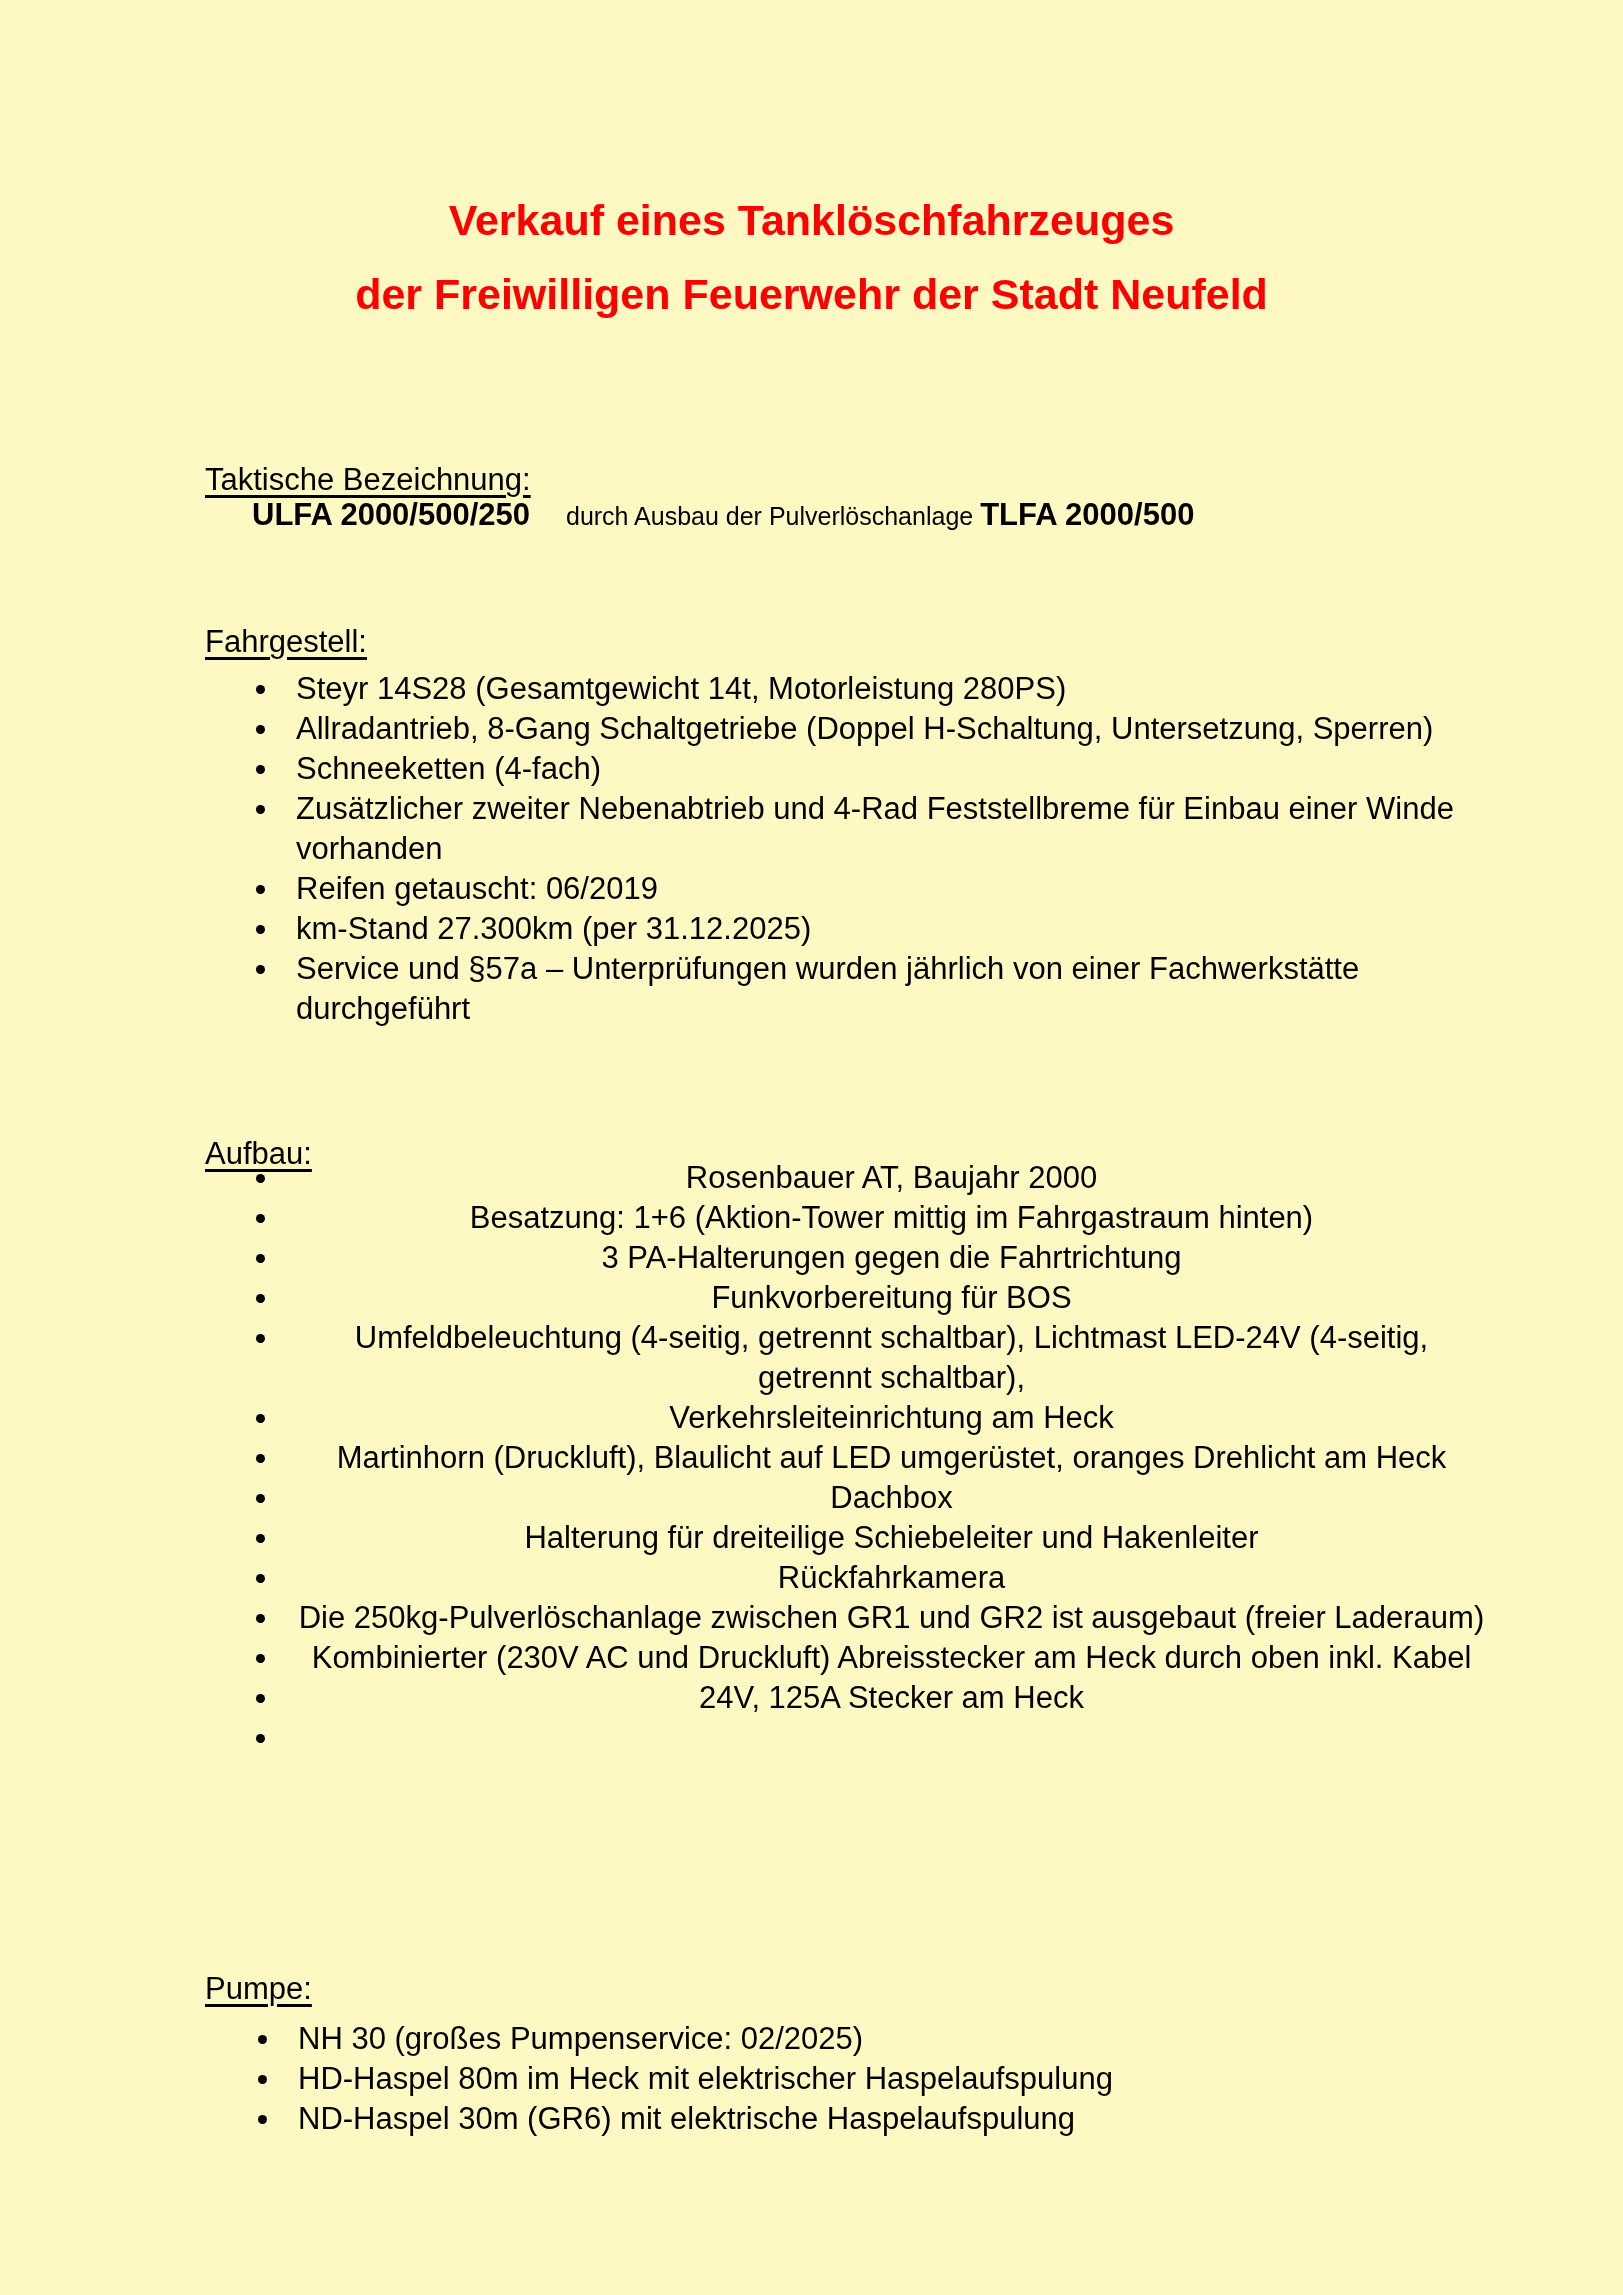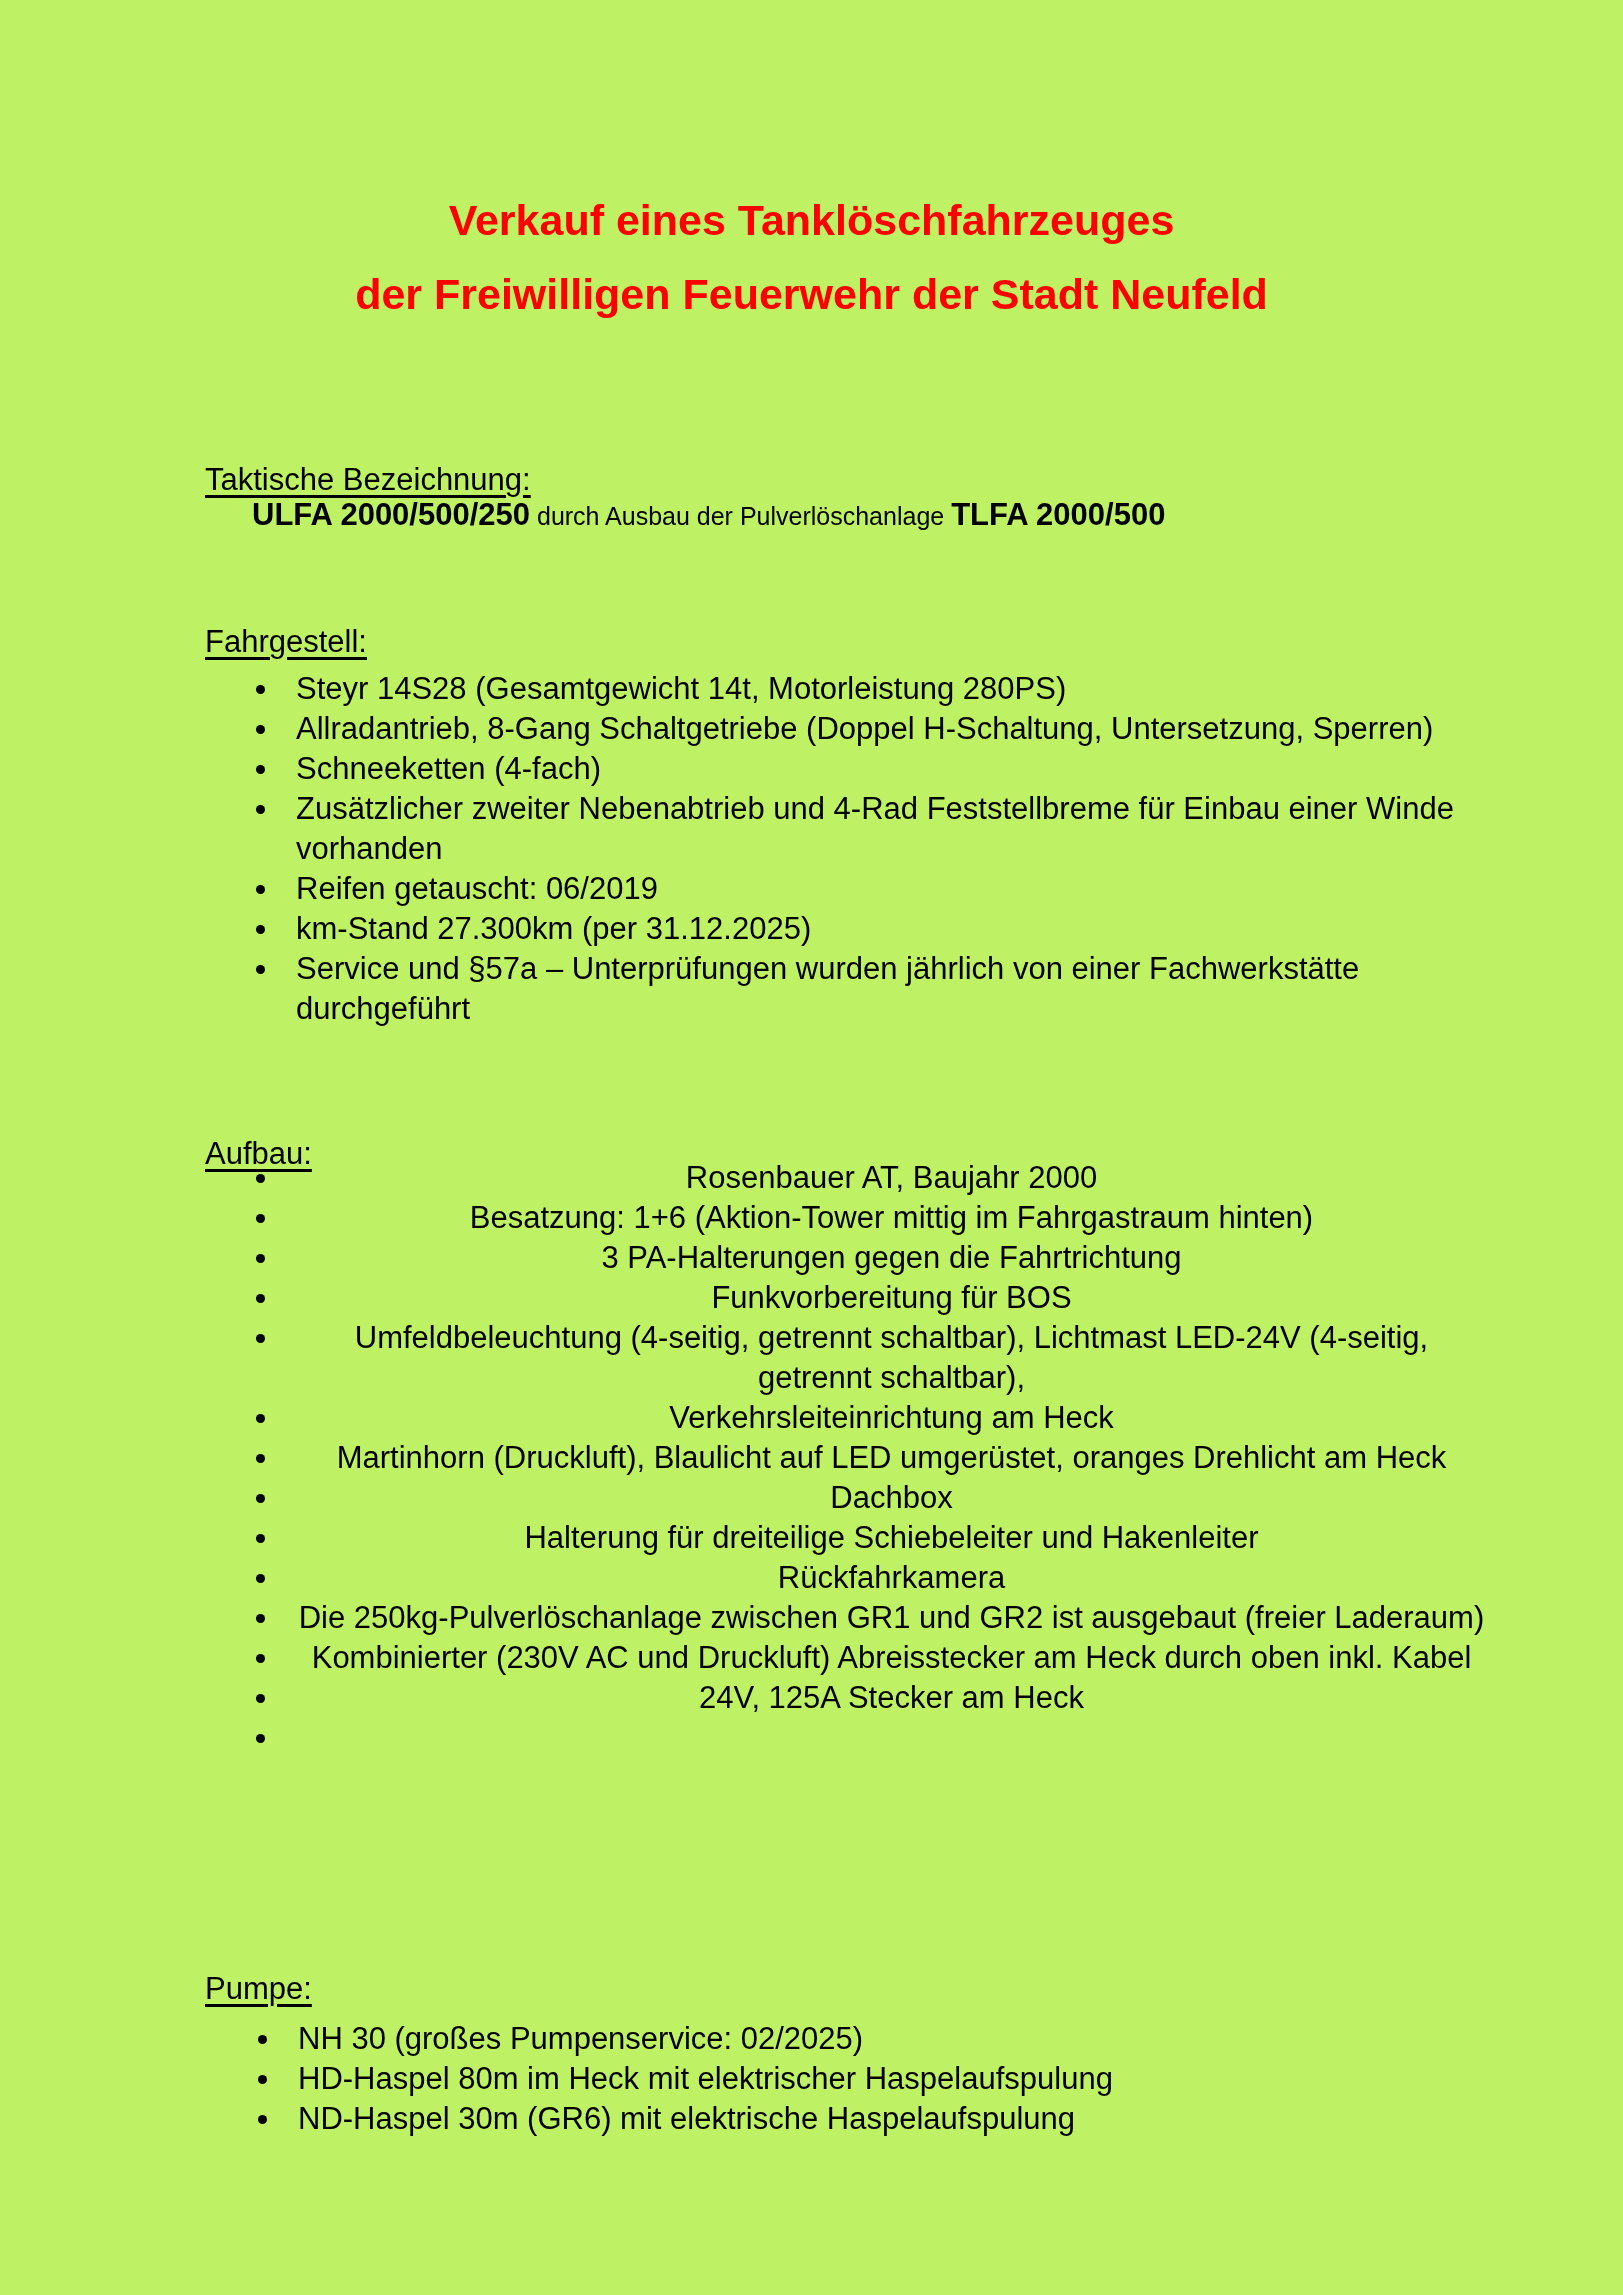--- a/index.html
+++ b/index.html
@@ -14,21 +14,21 @@
       overflow: hidden;
       font-family: "Liberation Sans", sans-serif;
       color: #000000;
     }
     .page {
       position: absolute;
       left: 0;
       top: 0;
       width: 1623px;
       height: 2295px;
-      background: #bef264;
+      background: #fef9c3;
     }
     .title {
       position: absolute;
       left: 0;
       width: 1623px;
       text-align: center;
       font-weight: bold;
       font-size: 43px;
       line-height: 52px;
       color: #ff0000;
@@ -51,21 +51,21 @@
 
     .tactical {
       position: absolute;
       left: 252px;
       top: 496px;
       font-size: 31px;
       line-height: 37px;
       white-space: nowrap;
     }
     .tactical .strong { font-weight: bold; }
-    .tactical .small { font-size: 25px; }
+    .tactical .small { font-size: 25px; margin-left: 29px; }
 
     ul.items {
       position: absolute;
       left: 0;
       margin: 5px;
       padding: 0;
       list-style: none;
       width: 1623px;
     }
     ul.items li {

